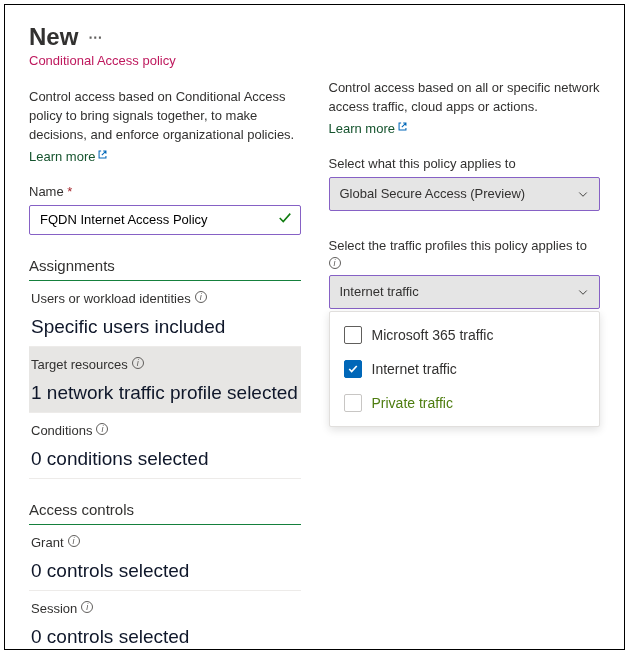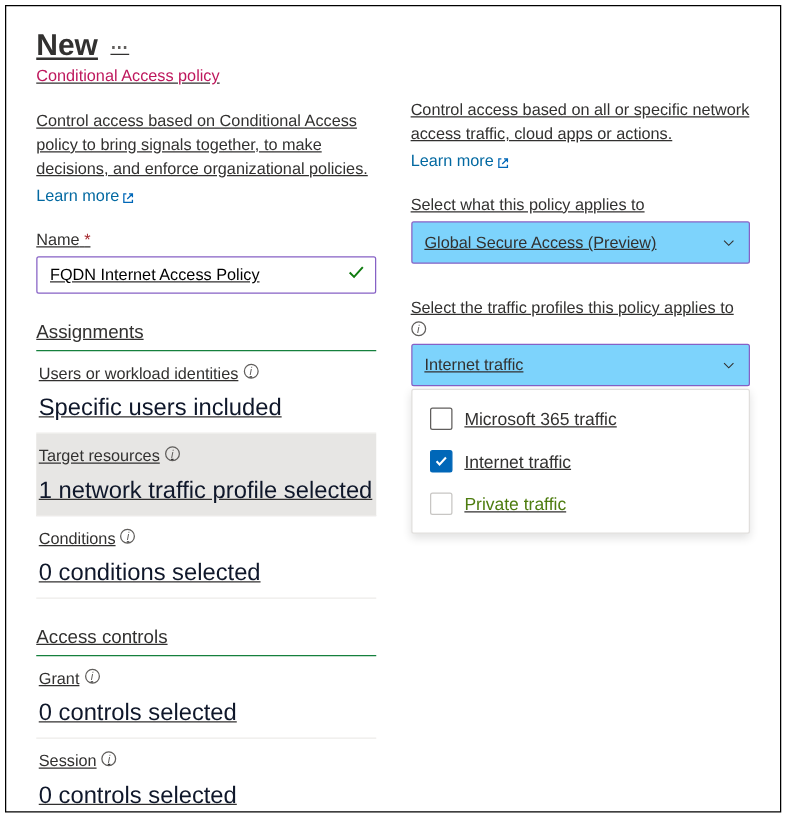--- a/index.html
+++ b/index.html
@@ -17,21 +17,20 @@
     width: 621px;
     height: 646px;
     position: relative;
     padding: 18px 24px;
     display: flex;
     gap: 28px;
   }
   .col {
     flex: 1 1 0;
     min-width: 0;
-    text-decoration: underline;
   }
   h1 {
     font-size: 24px;
     font-weight: 600;
     margin: 0 0 2px 0;
     display: flex;
     align-items: center;
     gap: 10px;
   }
   .ellipsis {
@@ -43,24 +42,24 @@
     color: #be185d;
     font-size: 13px;
     margin-bottom: 20px;
   }
   .desc {
     font-size: 13px;
     line-height: 1.45;
     margin-bottom: 4px;
   }
   .link {
-    color: #0369a1;
+    color: #14532d;
     cursor: pointer;
     display: inline-flex;
-    align-items: flex-end;
+    align-items: flex-start;
     gap: 2px;
     font-size: 13px;
   }
   .ext-icon {
     width: 11px; height: 11px;
     vertical-align: -1px;
   }
   .field-label {
     font-size: 13px;
     margin-top: 20px;
@@ -128,21 +127,21 @@
   .select-box {
     border: 1px solid #8661c5;
     border-radius: 2px;
     height: 30px;
     display: flex;
     align-items: center;
     justify-content: space-between;
     padding: 16px 10px;
     font-size: 13px;
     cursor: pointer;
-    background: #7dd3fc;
+    background: #e5e5e5;
     margin-bottom: 18px;
   }
   .chev { width: 12px; height: 12px; }
   .dropdown {
     border: 1px solid #e1dfdd;
     border-radius: 2px;
     box-shadow: 0 3px 8px rgba(0,0,0,0.12);
     background: #fff;
     padding: 6px 0;
     margin-top: -16px;

